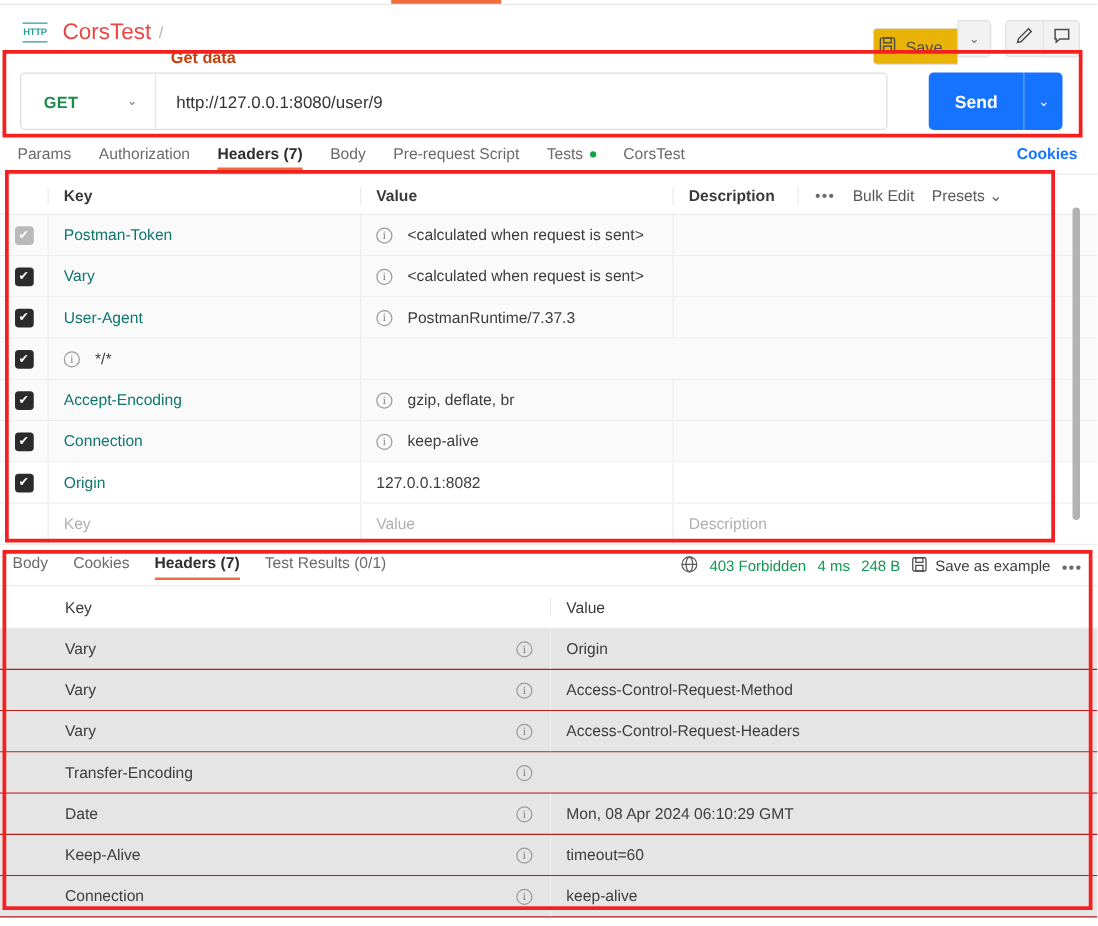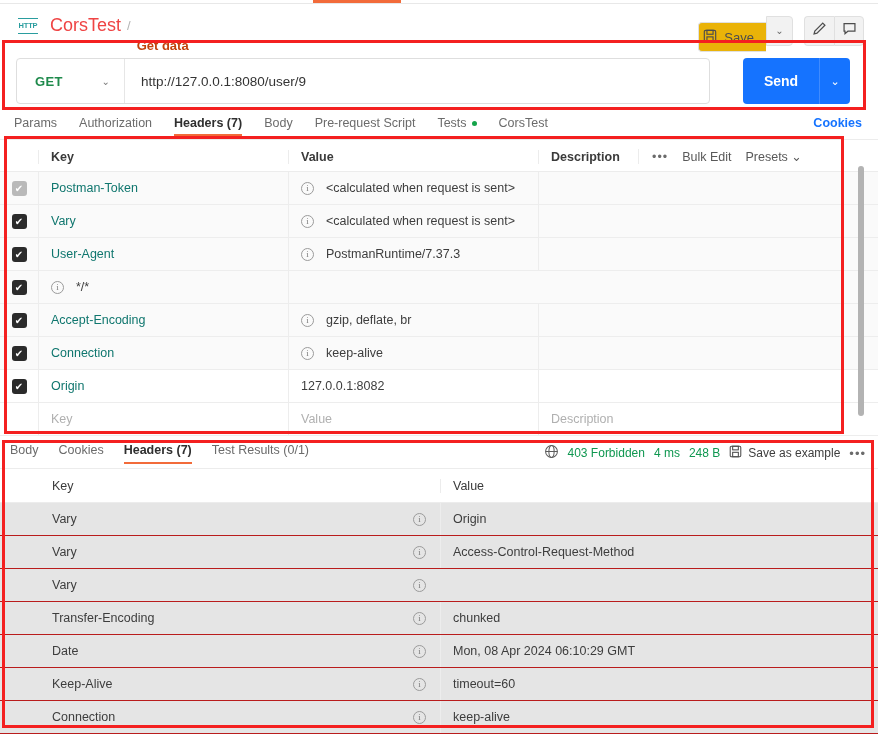--- a/index.html
+++ b/index.html
@@ -500,28 +500,28 @@
         <span class="infoi" style="margin-right:0">i</span>
       </div>
       <div class="c-v">Access-Control-Request-Method</div>
     </div>
 
     <div class="rsp-row">
       <div class="c-k">
         <span>Vary</span>
         <span class="infoi" style="margin-right:0">i</span>
       </div>
+      <div class="c-v">Access-Control-Request-Headers</div>
     </div>
 
     <div class="rsp-row">
       <div class="c-k">
         <span>Transfer-Encoding</span>
         <span class="infoi" style="margin-right:0">i</span>
       </div>
-      <div class="c-v">chunked</div>
     </div>
 
     <div class="rsp-row">
       <div class="c-k">
         <span>Date</span>
         <span class="infoi" style="margin-right:0">i</span>
       </div>
       <div class="c-v">Mon, 08 Apr 2024 06:10:29 GMT</div>
     </div>
 

